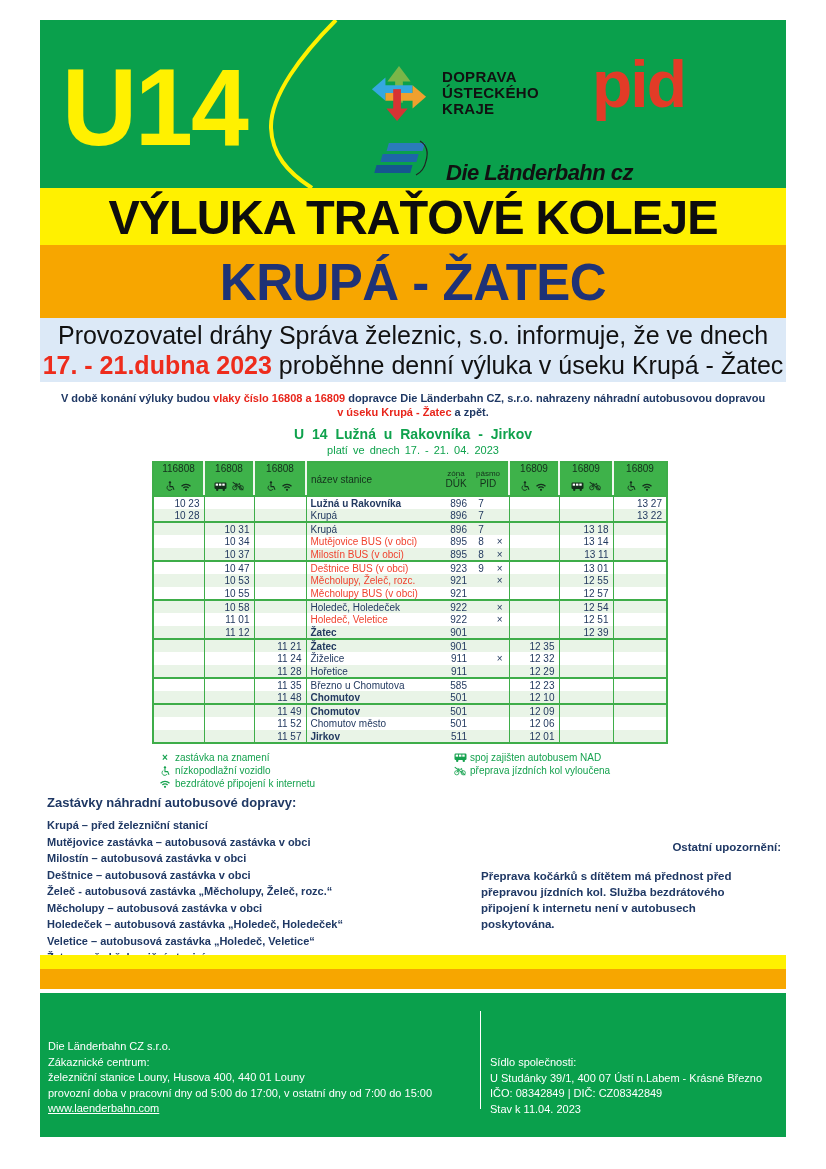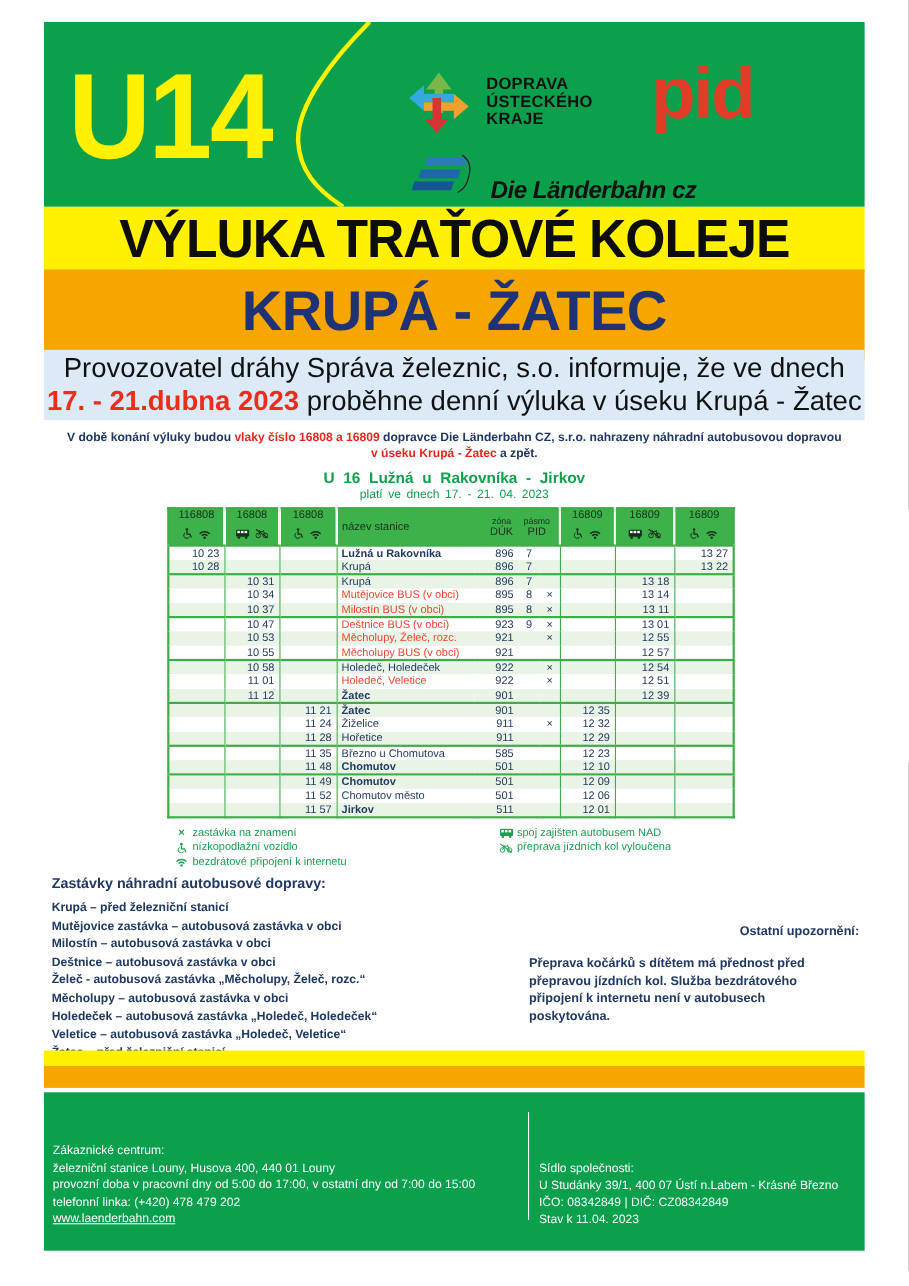--- a/index.html
+++ b/index.html
@@ -139,21 +139,21 @@
   <div class="band1">VÝLUKA TRAŤOVÉ KOLEJE</div>
   <div class="band2">KRUPÁ - ŽATEC</div>
 
   <div class="notice">
     <span>Provozovatel dráhy Správa železnic, s.o. informuje, že ve dnech</span><br>
     <span class="date">17. - 21.dubna 2023</span><span> proběhne denní výluka v úseku Krupá - Žatec</span>
   </div>
 
   <div class="subnotice" id="subnotice"><span>V době konání výluky budou </span><span class="red">vlaky číslo 16808 a 16809</span><span> dopravce Die Länderbahn CZ, s.r.o. nahrazeny náhradní autobusovou dopravou </span><span class="red">v úseku Krupá - Žatec</span><span> a zpět.</span></div>
 
-  <div class="tt-title">U 16 Lužná u Rakovníka - Jirkov</div>
+  <div class="tt-title">U 14 Lužná u Rakovníka - Jirkov</div>
   <div class="tt-validity">platí ve dnech 17. - 21. 04. 2023</div>
 
   <table class="tt">
     <colgroup>
       <col style="width:51px">
         <col style="width:50px">
         <col style="width:52px">
       <col style="width:125px">
         <col style="width:40px">
         <col style="width:20px">
@@ -586,24 +586,24 @@
   <div class="other">
     <div class="other-h">Ostatní upozornění:</div>
     <div class="other-t">Přeprava kočárků s dítětem má přednost před přepravou jízdních kol. Služba bezdrátového připojení k internetu není v autobusech poskytována.</div>
   </div>
 
   <div class="stripe-y"></div>
   <div class="stripe-o"></div>
   <div class="footer">
     <div class="f-div"></div>
     <div class="f-col l" id="footer-left">
+        <div>Die Länderbahn CZ s.r.o.</div>
         <div>Zákaznické centrum:</div>
         <div>železniční stanice Louny, Husova 400, 440 01 Louny</div>
         <div>provozní doba v pracovní dny od 5:00 do 17:00, v ostatní dny od 7:00 do 15:00</div>
-        <div>telefonní linka: (+420) 478 479 202</div>
         <div class="f-link">www.laenderbahn.com</div>
       </div>
     <div class="f-col r" id="footer-right">
         <div>Sídlo společnosti:</div>
         <div>U Studánky 39/1, 400 07 Ústí n.Labem - Krásné Březno</div>
         <div>IČO: 08342849 | DIČ: CZ08342849</div>
         <div>Stav k 11.04. 2023</div>
       </div>
   </div>
 

